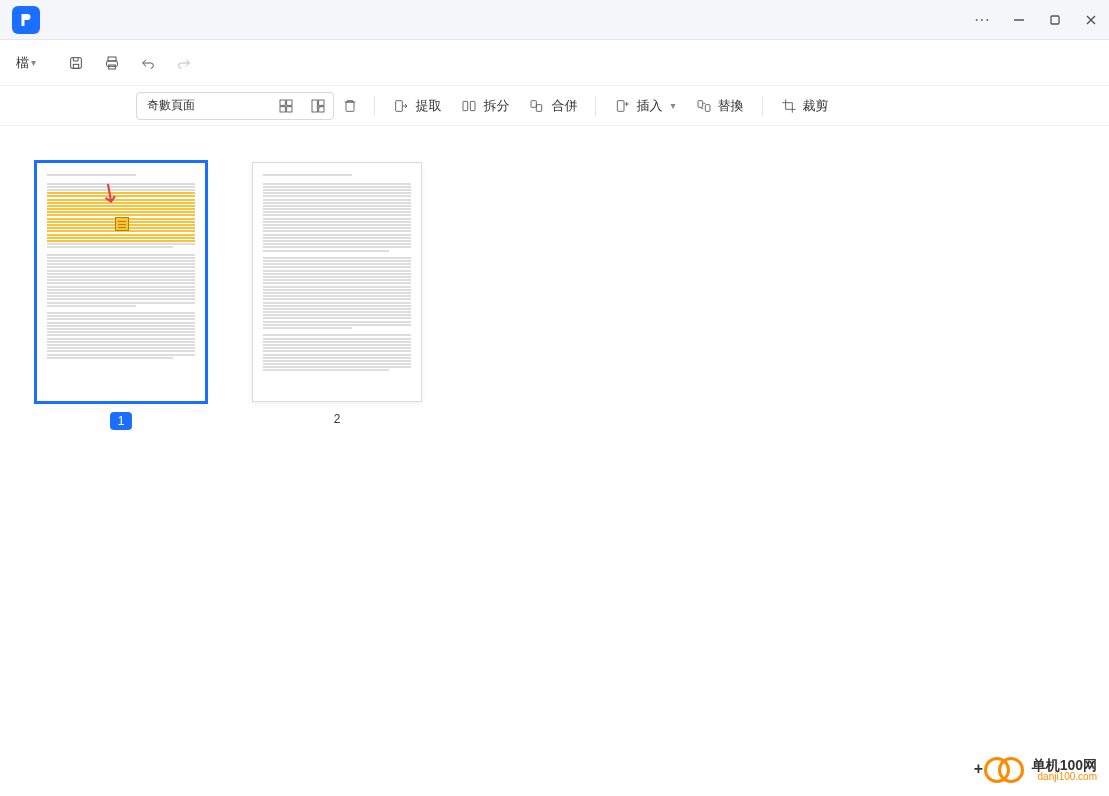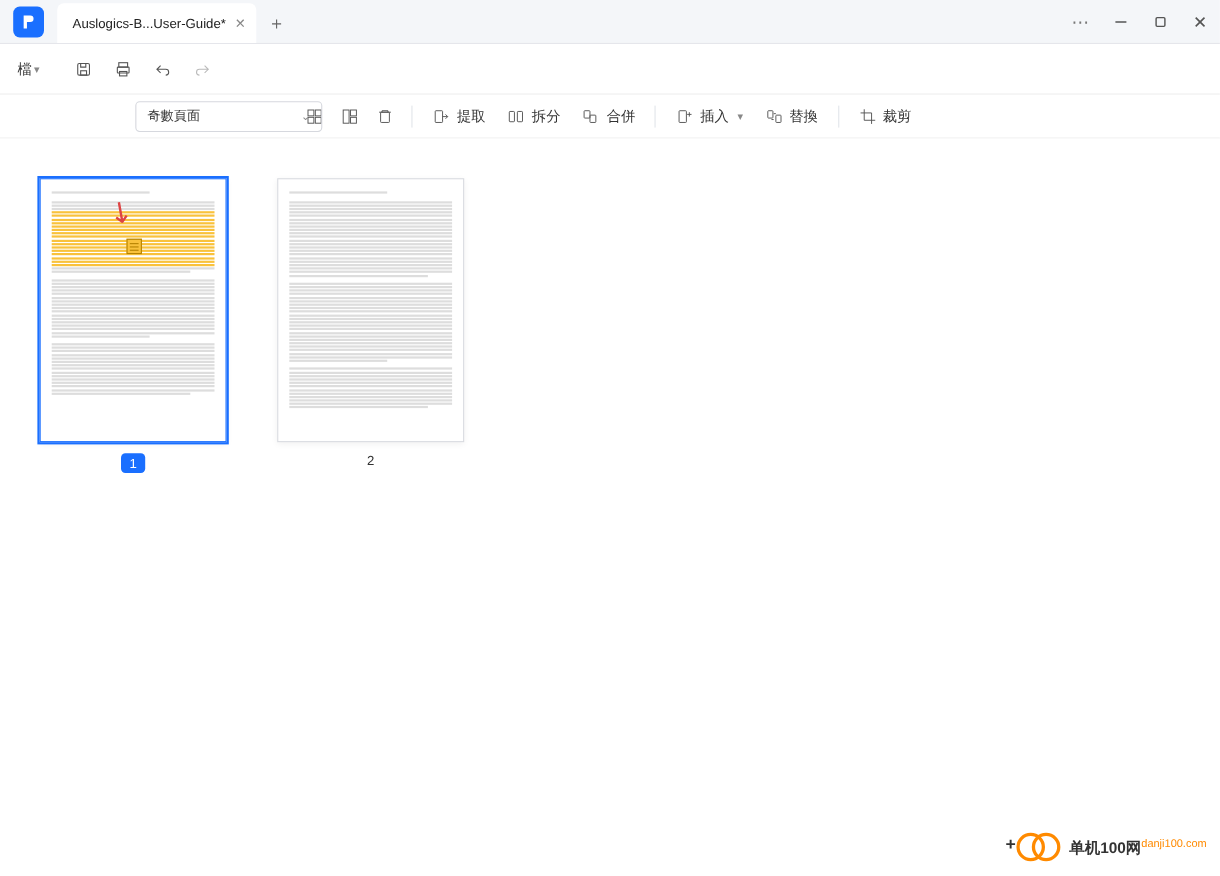--- a/index.html
+++ b/index.html
@@ -21,21 +21,21 @@
 .file-menu { display: flex; align-items: center; font-size: 13px; color: #333; cursor: pointer; gap: 2px; padding: 4px 6px; }
 .tb-btn { width: 28px; height: 28px; display: flex; align-items: center; justify-content: center; color: #555; cursor: pointer; margin: 0 4px; }
 .tb-btn svg { width: 16px; height: 16px; stroke: currentColor; fill: none; stroke-width: 1.5; }
 .menu-spacer { flex: 1; }
 .main-menu { display: flex; align-items: center; gap: 10px; }
 .menu-item { padding: 6px 12px; font-size: 13px; color: #333; cursor: pointer; }
 .menu-item.active { font-weight: 600; color: #1a6fff; }
 .menu-item.wdrop::after { content: "▾"; font-size: 10px; margin-left: 4px; color: #888; }
 
 .toolbar2 { display: flex; align-items: center; height: 40px; border-bottom: 1px solid #eee; padding: 0 10px; justify-content: center; gap: 4px; position: relative; }
-.select-box { position: absolute; left: 123px; display: flex; align-items: center; border: 1px solid #d6d8de; border-radius: 4px; height: 28px; width: 170px; padding: 0 10px; font-size: 12px; color: #333; cursor: pointer; justify-content: space-between; }
+.select-box { position: absolute; left: 136px; display: flex; align-items: center; border: 1px solid #d6d8de; border-radius: 4px; height: 28px; width: 198px; padding: 0 10px; font-size: 12px; color: #333; cursor: pointer; justify-content: space-between; }
 .select-box .chev { font-size: 10px; color: #888; }
 .tool-btn { display: flex; align-items: center; gap: 6px; padding: 4px 8px; font-size: 13px; color: #333; cursor: pointer; }
 .tool-btn svg { width: 16px; height: 16px; stroke: #555; fill: none; stroke-width: 1.3; }
 .tool-btn.iconly { padding: 4px 6px; }
 .tool-sep { width: 1px; height: 20px; background: #e2e5ea; margin: 0 6px; }
 .tool-btn .drop { font-size: 10px; color: #888; margin-left: 2px; }
 
 .workspace { position: relative; height: calc(796px - 40px - 46px - 40px); overflow: auto; background: #fff; padding: 36px; }
 .pages { display: flex; gap: 46px; align-items: flex-start; }
 .page-col { display: flex; flex-direction: column; align-items: center; gap: 10px; }
@@ -50,40 +50,33 @@
 .annot-arrow { position: absolute; top: 14px; left: 62px; font-size: 26px; color: #d44; transform: rotate(35deg); pointer-events:none; }
 .annot-note { position: absolute; top: 54px; left: 78px; width: 14px; height: 14px; background: #f9c23c; border: 1px solid #b58200; }
 .annot-note::before { content:""; position:absolute; top:3px; left:2px; right:2px; height:1px; background:#b58200; box-shadow:0 3px 0 #b58200, 0 6px 0 #b58200; }
 
 .watermark { position: absolute; right: 12px; bottom: 10px; display: flex; align-items: center; gap: 6px; pointer-events: none; }
 .wm-logo { width: 42px; height: 32px; position: relative; }
 .wm-logo .c1, .wm-logo .c2 { position:absolute; width:26px; height:26px; border:3px solid #ff8a00; border-radius:50%; top:3px; }
 .wm-logo .c1 { left:0; }
 .wm-logo .c2 { left:14px; }
 .wm-logo .plus { position:absolute; left:-10px; top:6px; font-size:16px; color:#333; font-weight:bold; }
-.wm-text { display:flex; flex-direction:row; line-height:1; }
+.wm-text { display:flex; flex-direction:column; line-height:1;align-items:flex-end; }
 .wm-text .big { font-size:14px; color:#333; font-weight:600; }
 .wm-text .small { font-size:10px; color:#ff8a00; }
 </style>
 </head>
 <body>
 
 <div class="titlebar">
   <div class="app-icon">
     <svg viewBox="0 0 24 24">
         <path d="M6 4 L14 4 Q18 4 18 8 Q18 12 14 12 L10 12 L10 20 L6 20 Z" fill="#fff"></path>
       </svg>
   </div>
-  <div class="tabs">
-    <div class="tab">
-      <span>Auslogics-B...User-Guide*</span>
-      <span class="close">✕</span>
-    </div>
-    <div class="tab newtab">＋</div>
-  </div>
   <div class="title-spacer"></div>
   <div class="winctrls">
     <div class="winctrl">
         <span class="more-icon">⋯</span>
       </div>
     <div class="winctrl">
         <svg width="12" height="12" viewBox="0 0 12 12">
           <line x1="1" y1="6" x2="11" y2="6" stroke="#555" stroke-width="1.5"></line>
         </svg>
       </div>

